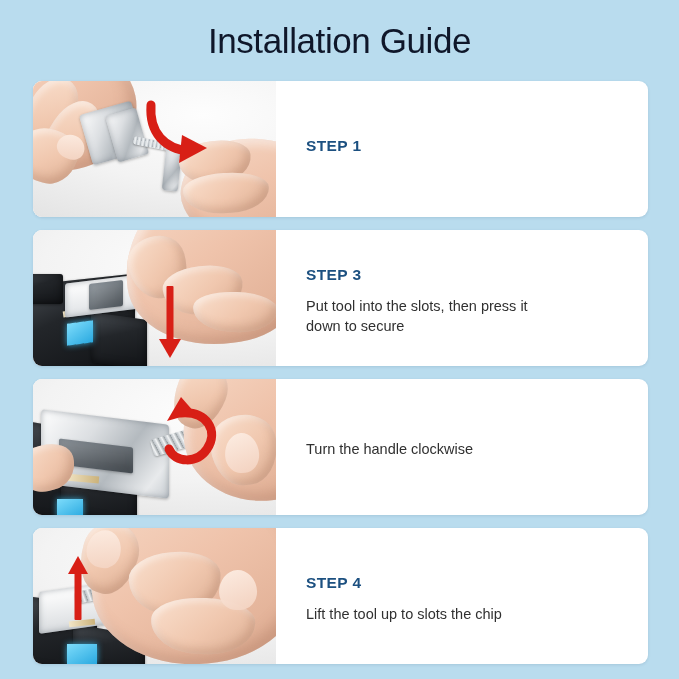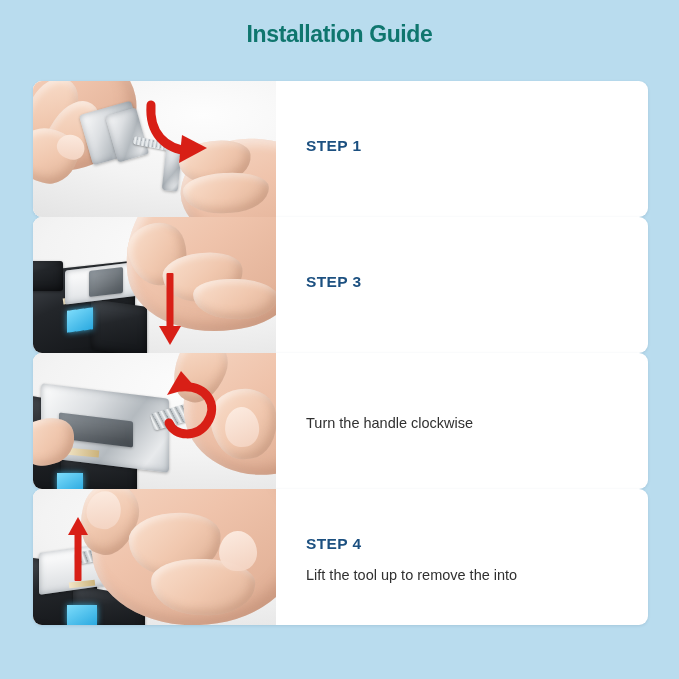--- a/index.html
+++ b/index.html
@@ -7,37 +7,38 @@
   body{
     background:#b9dcee;
     font-family:"Liberation Sans", sans-serif;
     overflow:hidden;
     position:relative;
   }
 
   
   .page-title{
     text-align:center;
-    font-size:23px;
-    font-weight:bold;
-    color:#0f766e;
+    font-size:35px;
+    font-weight:normal;
+    color:#0f172a;
     letter-spacing:-0.4px;
     padding-top:22px;
     line-height:1.1;
     user-select:none;
   }
 
   
   .steps{
     position:absolute;
     left:33px;
     top:81px;
     width:615px;
     display:flex;
     flex-direction:column;
+    gap:13px;
   }
 
   .step-card{
     height:136px;
     background:#ffffff;
     border-radius:9px;
     display:flex;
     overflow:hidden;
     box-shadow:0 1px 3px rgba(40,80,110,0.14);
   }
@@ -201,20 +202,21 @@
       <div class="finger" style="left:160px;top:62px;width:84px;height:40px;transform:rotate(2deg);"></div>
 
       <div class="arrow-straight arrow-down" style="left:126px;top:56px;width:22px;height:72px;">
         <div class="shaft"></div>
         <div class="head"></div>
       </div>
     </div>
 
     <div class="step-text">
       <div class="step-label">STEP 3</div>
+      <div class="step-desc">Put tool into the slots, then press it down to secure</div>
     </div>
   </div>
 
   <div class="step-card">
     <div class="step-photo">
       <div class="photo-stage"></div>
 
       <div class="cartridge" style="left:-20px;top:46px;width:72px;height:94px;border-radius:3px;transform:skewY(10deg);"></div>
       <div class="cartridge" style="left:28px;top:96px;width:76px;height:44px;border-radius:3px;transform:skewY(9deg);"></div>
       <div class="chip-blue" style="left:24px;top:120px;width:26px;height:18px;"></div>
@@ -266,17 +268,17 @@
       <div class="nail" style="left:186px;top:42px;width:38px;height:40px;transform:rotate(-2deg);"></div>
 
       <div class="arrow-straight arrow-up" style="left:34px;top:28px;width:22px;height:64px;">
         <div class="shaft"></div>
         <div class="head"></div>
       </div>
     </div>
 
     <div class="step-text">
       <div class="step-label">STEP 4</div>
-      <div class="step-desc">Lift the tool up to remove the into</div>
+      <div class="step-desc">Lift the tool up to slots the chip</div>
     </div>
   </div>
 
 </div>
 
 </body></html>

